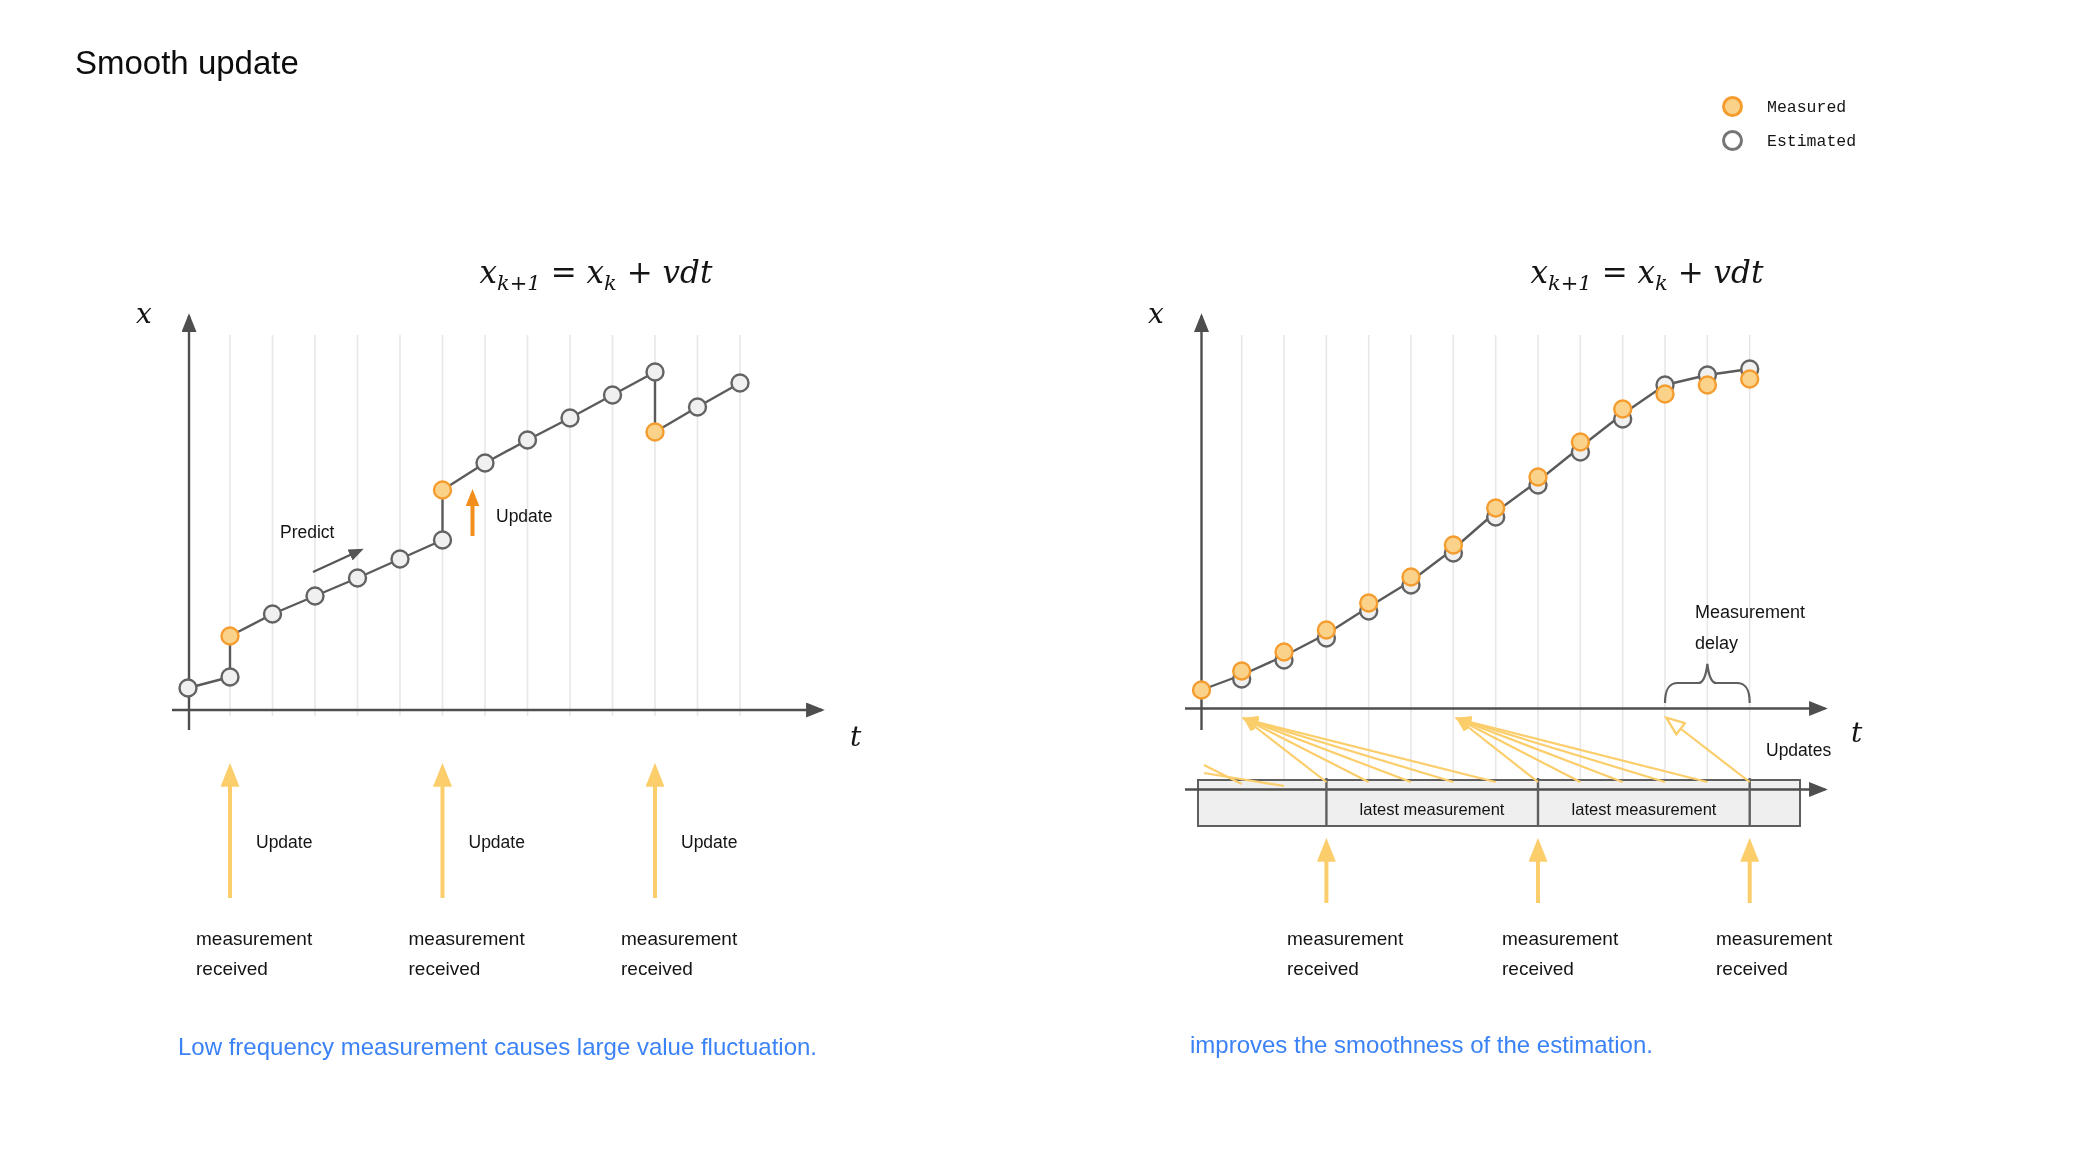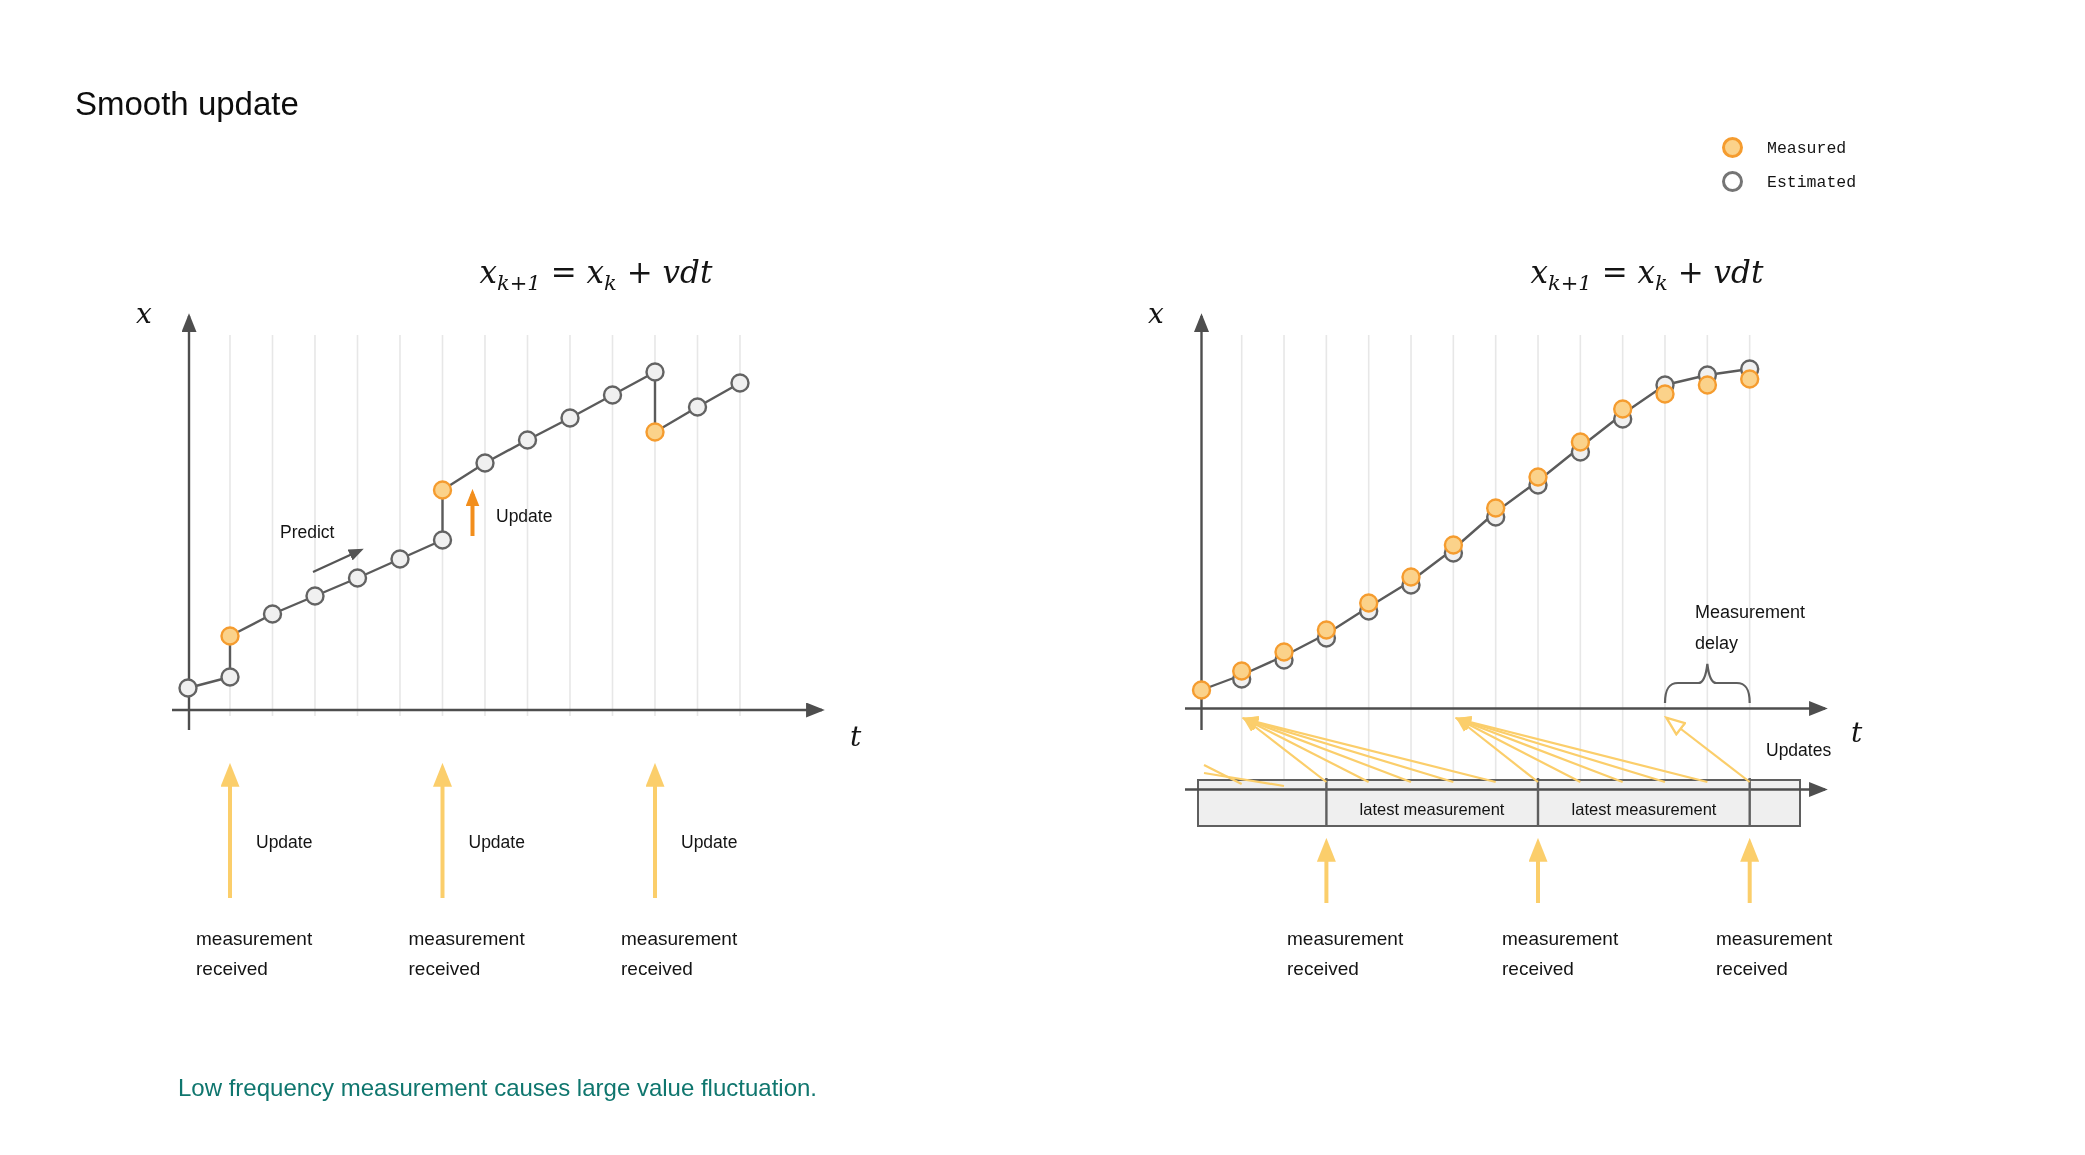--- a/index.html
+++ b/index.html
@@ -1,25 +1,25 @@
 <!DOCTYPE html>
 <html><head>
 <meta charset="utf-8">
 <style>
   html,body{margin:0;padding:0;background:#ffffff;}
   body{width:2085px;height:1155px;position:relative;font-family:"Liberation Sans",sans-serif;color:#141414;overflow:hidden;}
-  .abs{position:absolute;margin-top:41px;}
+  .abs{position:absolute;}
   #title{left:75px;top:44px;font-size:33px;color:#0d0d0d;}
   #legend{left:1722px;top:96px;}
   .legend-item{display:flex;align-items:flex-end;margin-bottom:13px;font-family:Liberation Mono, monospace;}
   .dot{width:15px;height:15px;border-radius:50%;display:inline-block;margin-right:24px;}
   .dot.measured{background:#fbd28a;border:3px solid #f59c2f;}
   .dot.estimated{background:#ffffff;border:3px solid #757575;}
   .legend-label{font-size:16.5px;}
-  .caption{font-size:24px;line-height:33px;color:#0f766e;}
+  .caption{font-size:24px;line-height:33px;color:#3b82f6;}
   #caption-left{left:178px;top:1030px;}
   #caption-right{left:1190px;top:1028px;}
   svg{position:absolute;left:0;top:0;}
   svg text{fill:#141414;}
   .grid{stroke:#e7e7e7;stroke-width:1.6;}
   .axis{stroke:#4e4e4e;stroke-width:2.4;fill:none;}
   .dataline{stroke:#5b5b5b;stroke-width:2.4;fill:none;stroke-linejoin:round;}
   circle.E{fill:#f0f0f0;stroke:#636363;stroke-width:2.4;}
   circle.M{fill:#fbd28a;stroke:#f59c2f;stroke-width:2.4;}
   .predict-arrow{stroke:#555555;stroke-width:2.2;}
@@ -210,13 +210,14 @@
       <text class="delay" x="1695" y="618">Measurement</text>
       <text class="delay" x="1695" y="649">delay</text>
       <text class="ann" x="1766" y="756">Updates</text>
       <text class="seg" x="1432" y="815" text-anchor="middle">latest measurement</text>
       <text class="seg" x="1644" y="815" text-anchor="middle">latest measurement</text>
     </g>
 </svg>
 
 <div id="caption-left" class="abs caption">Low frequency measurement causes large value fluctuation.</div>
 <div id="caption-right" class="abs caption">
+  <div>improves the smoothness of the estimation.</div>
 </div>
 
 </body></html>

